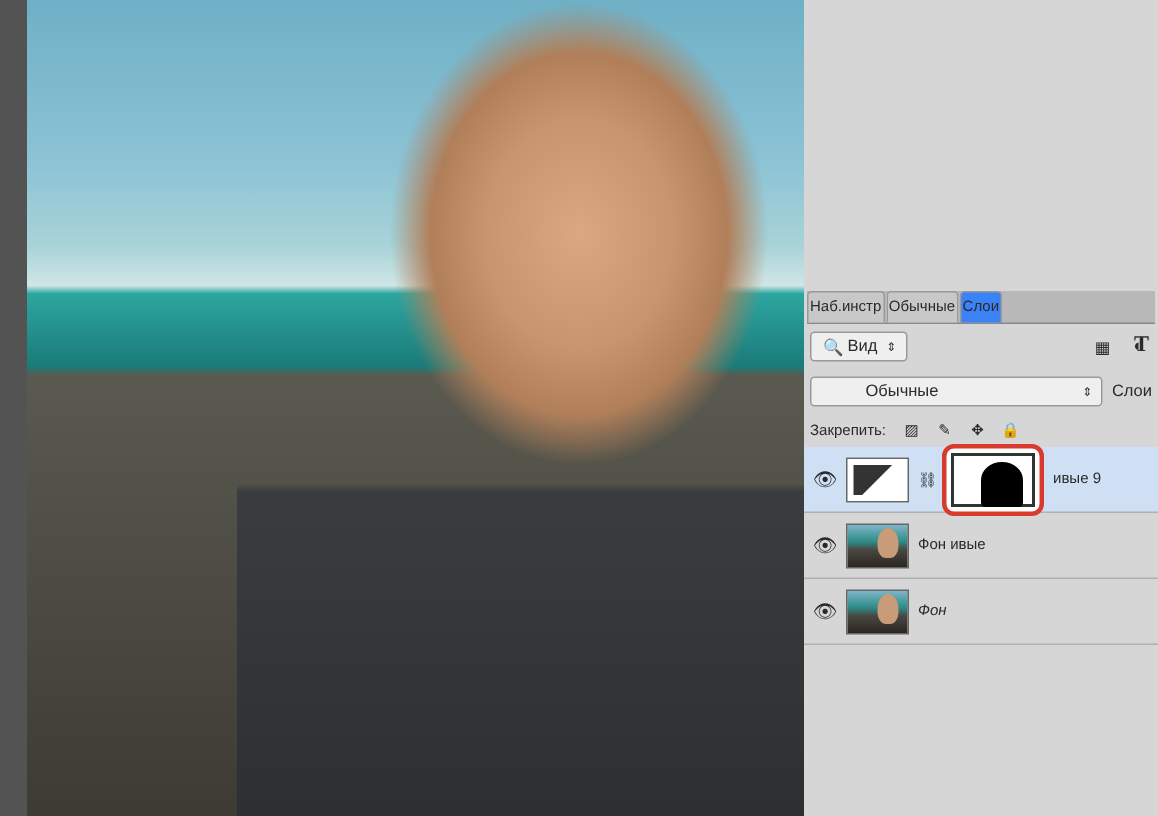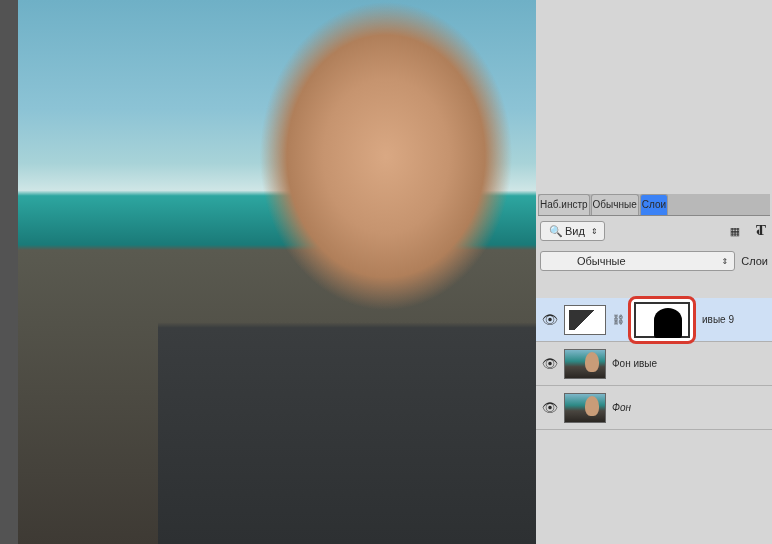--- a/index.html
+++ b/index.html
@@ -108,20 +108,29 @@
 
   <div class="row-blend">
     <div class="dropdown blend-select">
       <span>Обычные</span>
       <span style="flex:1"></span>
       <span class="chev">⇕</span>
     </div>
     <span>Слои</span>
   </div>
 
+  <div class="row-lock">
+    <span>Закрепить:</span>
+    <div class="lock-icons">
+      <span>▨</span>
+      <span>✎</span>
+      <span>✥</span>
+      <span>🔒</span>
+    </div>
+  </div>
 
   <div class="layers">
 
     <div class="layer selected">
       <span class="eye">👁</span>
       <span class="thumb adj"></span>
       <span class="link-icon">⛓</span>
       <span class="mask-highlight">
         <span class="mask-thumb"></span>
       </span>

